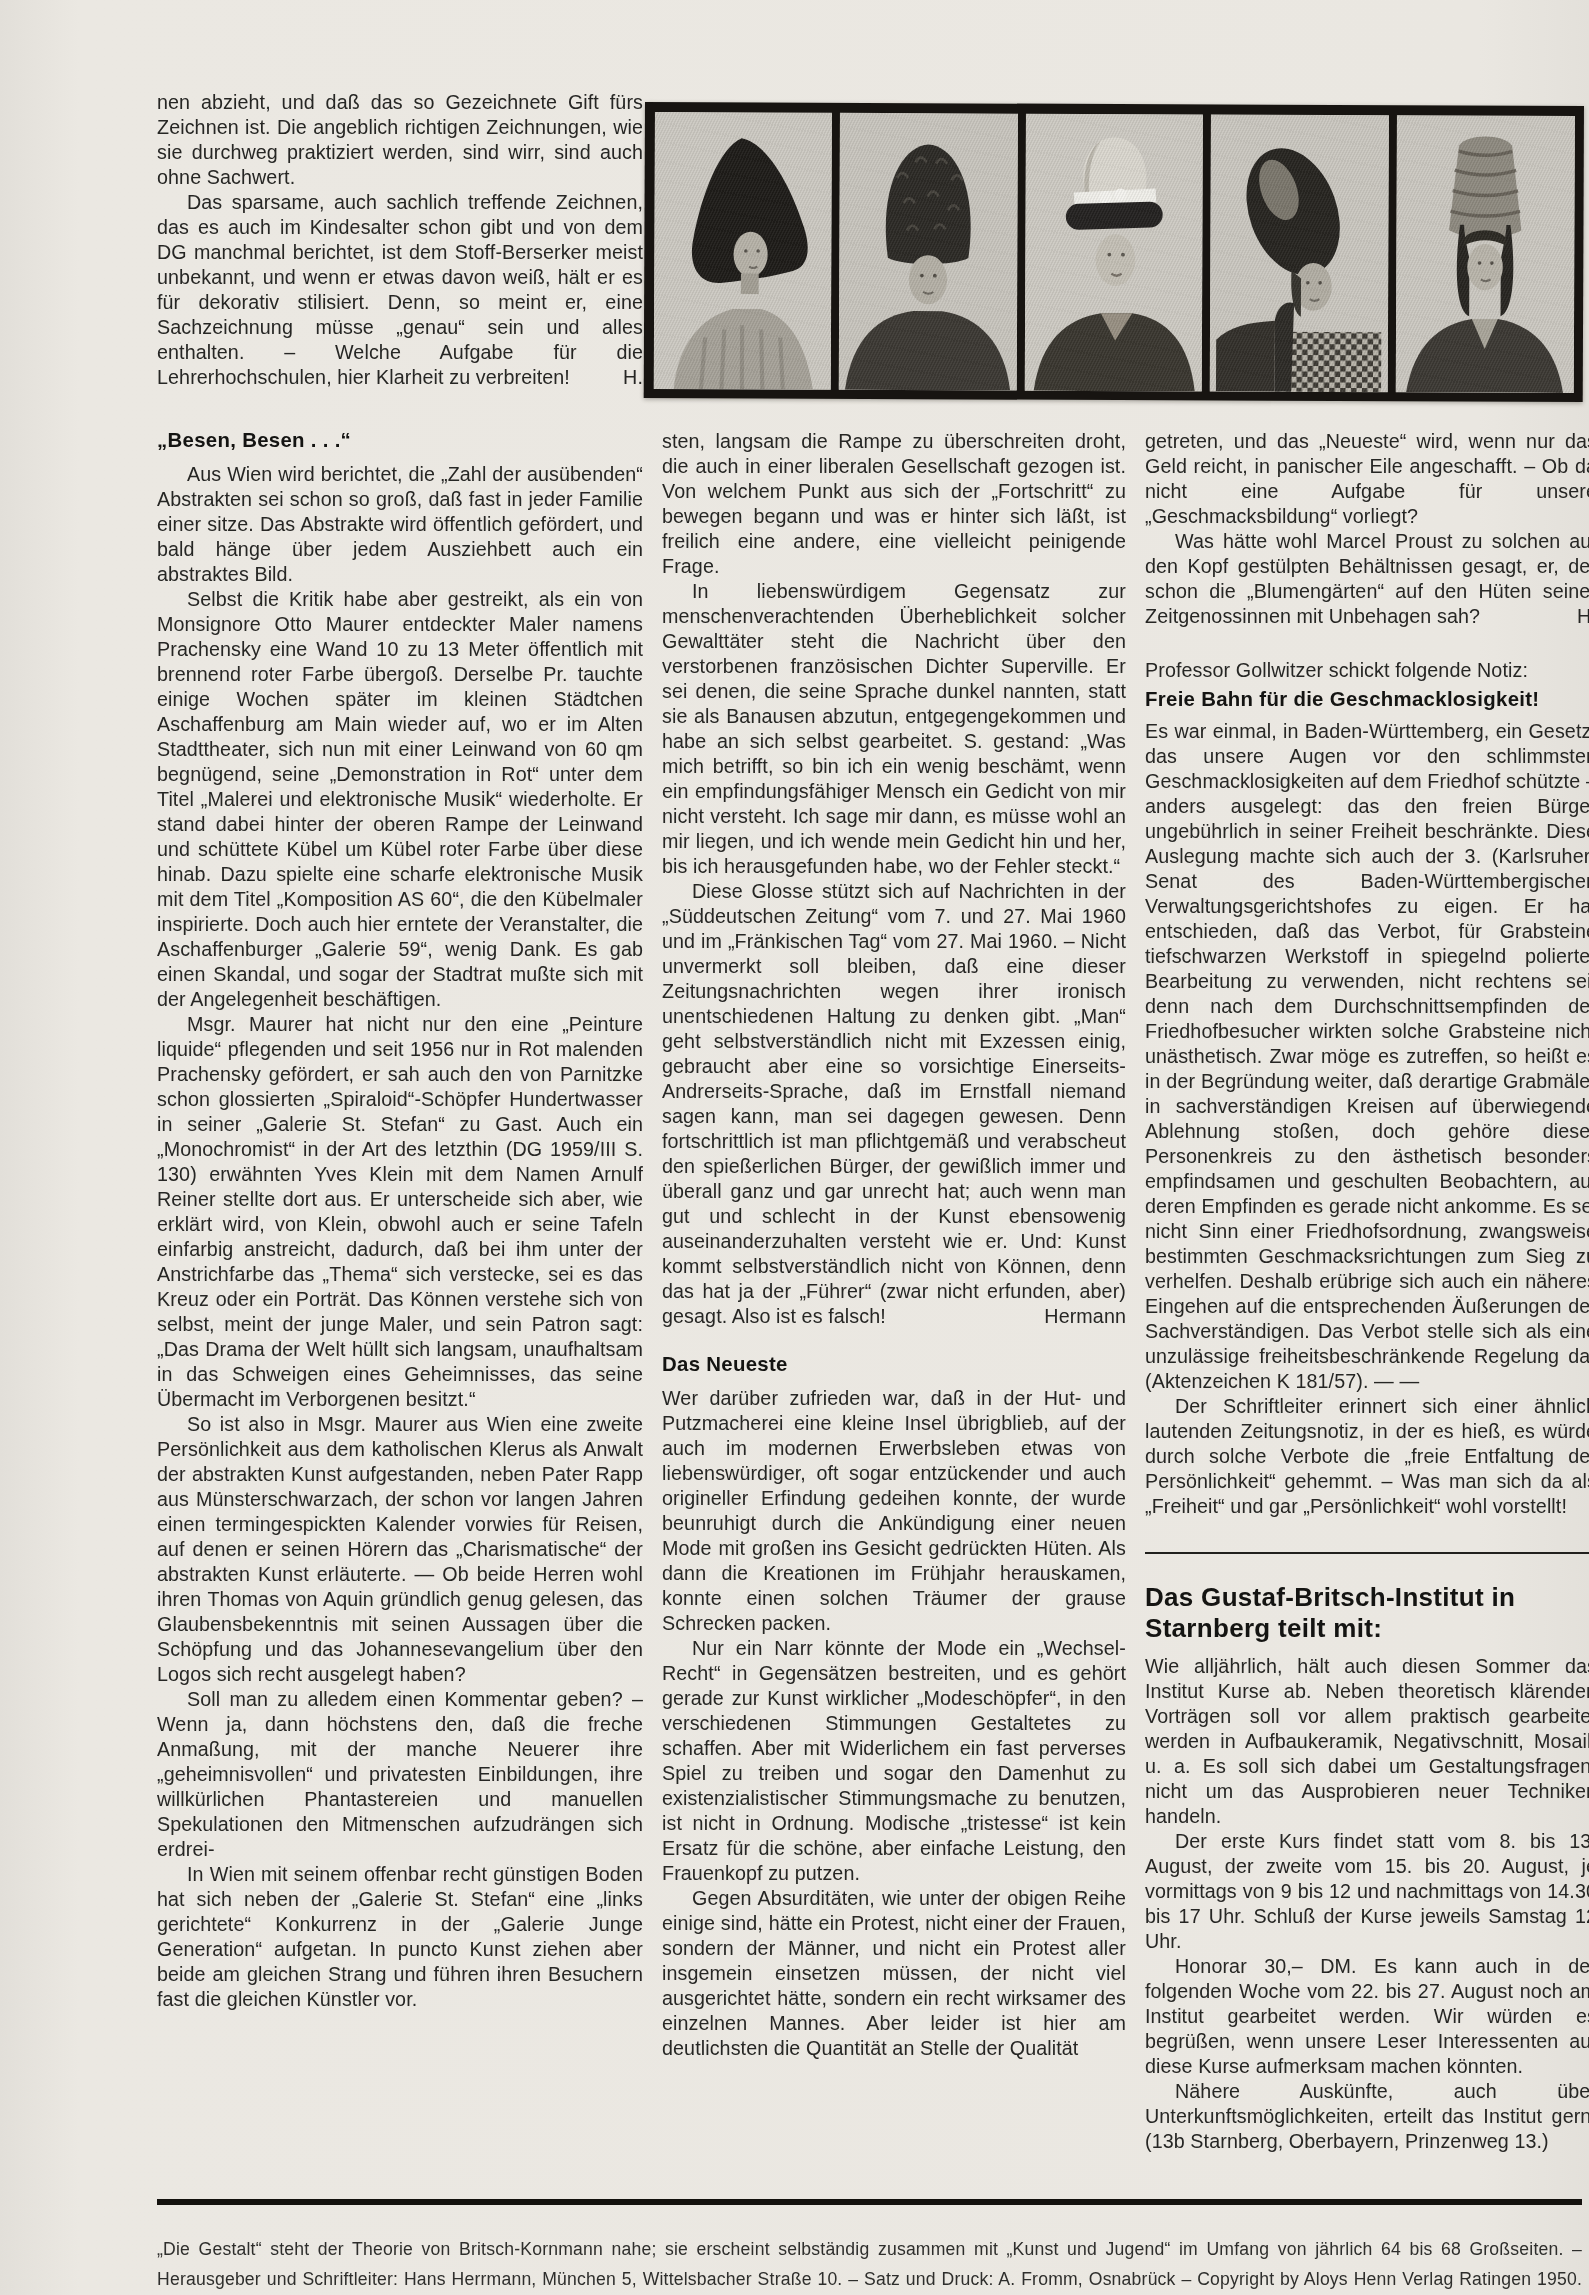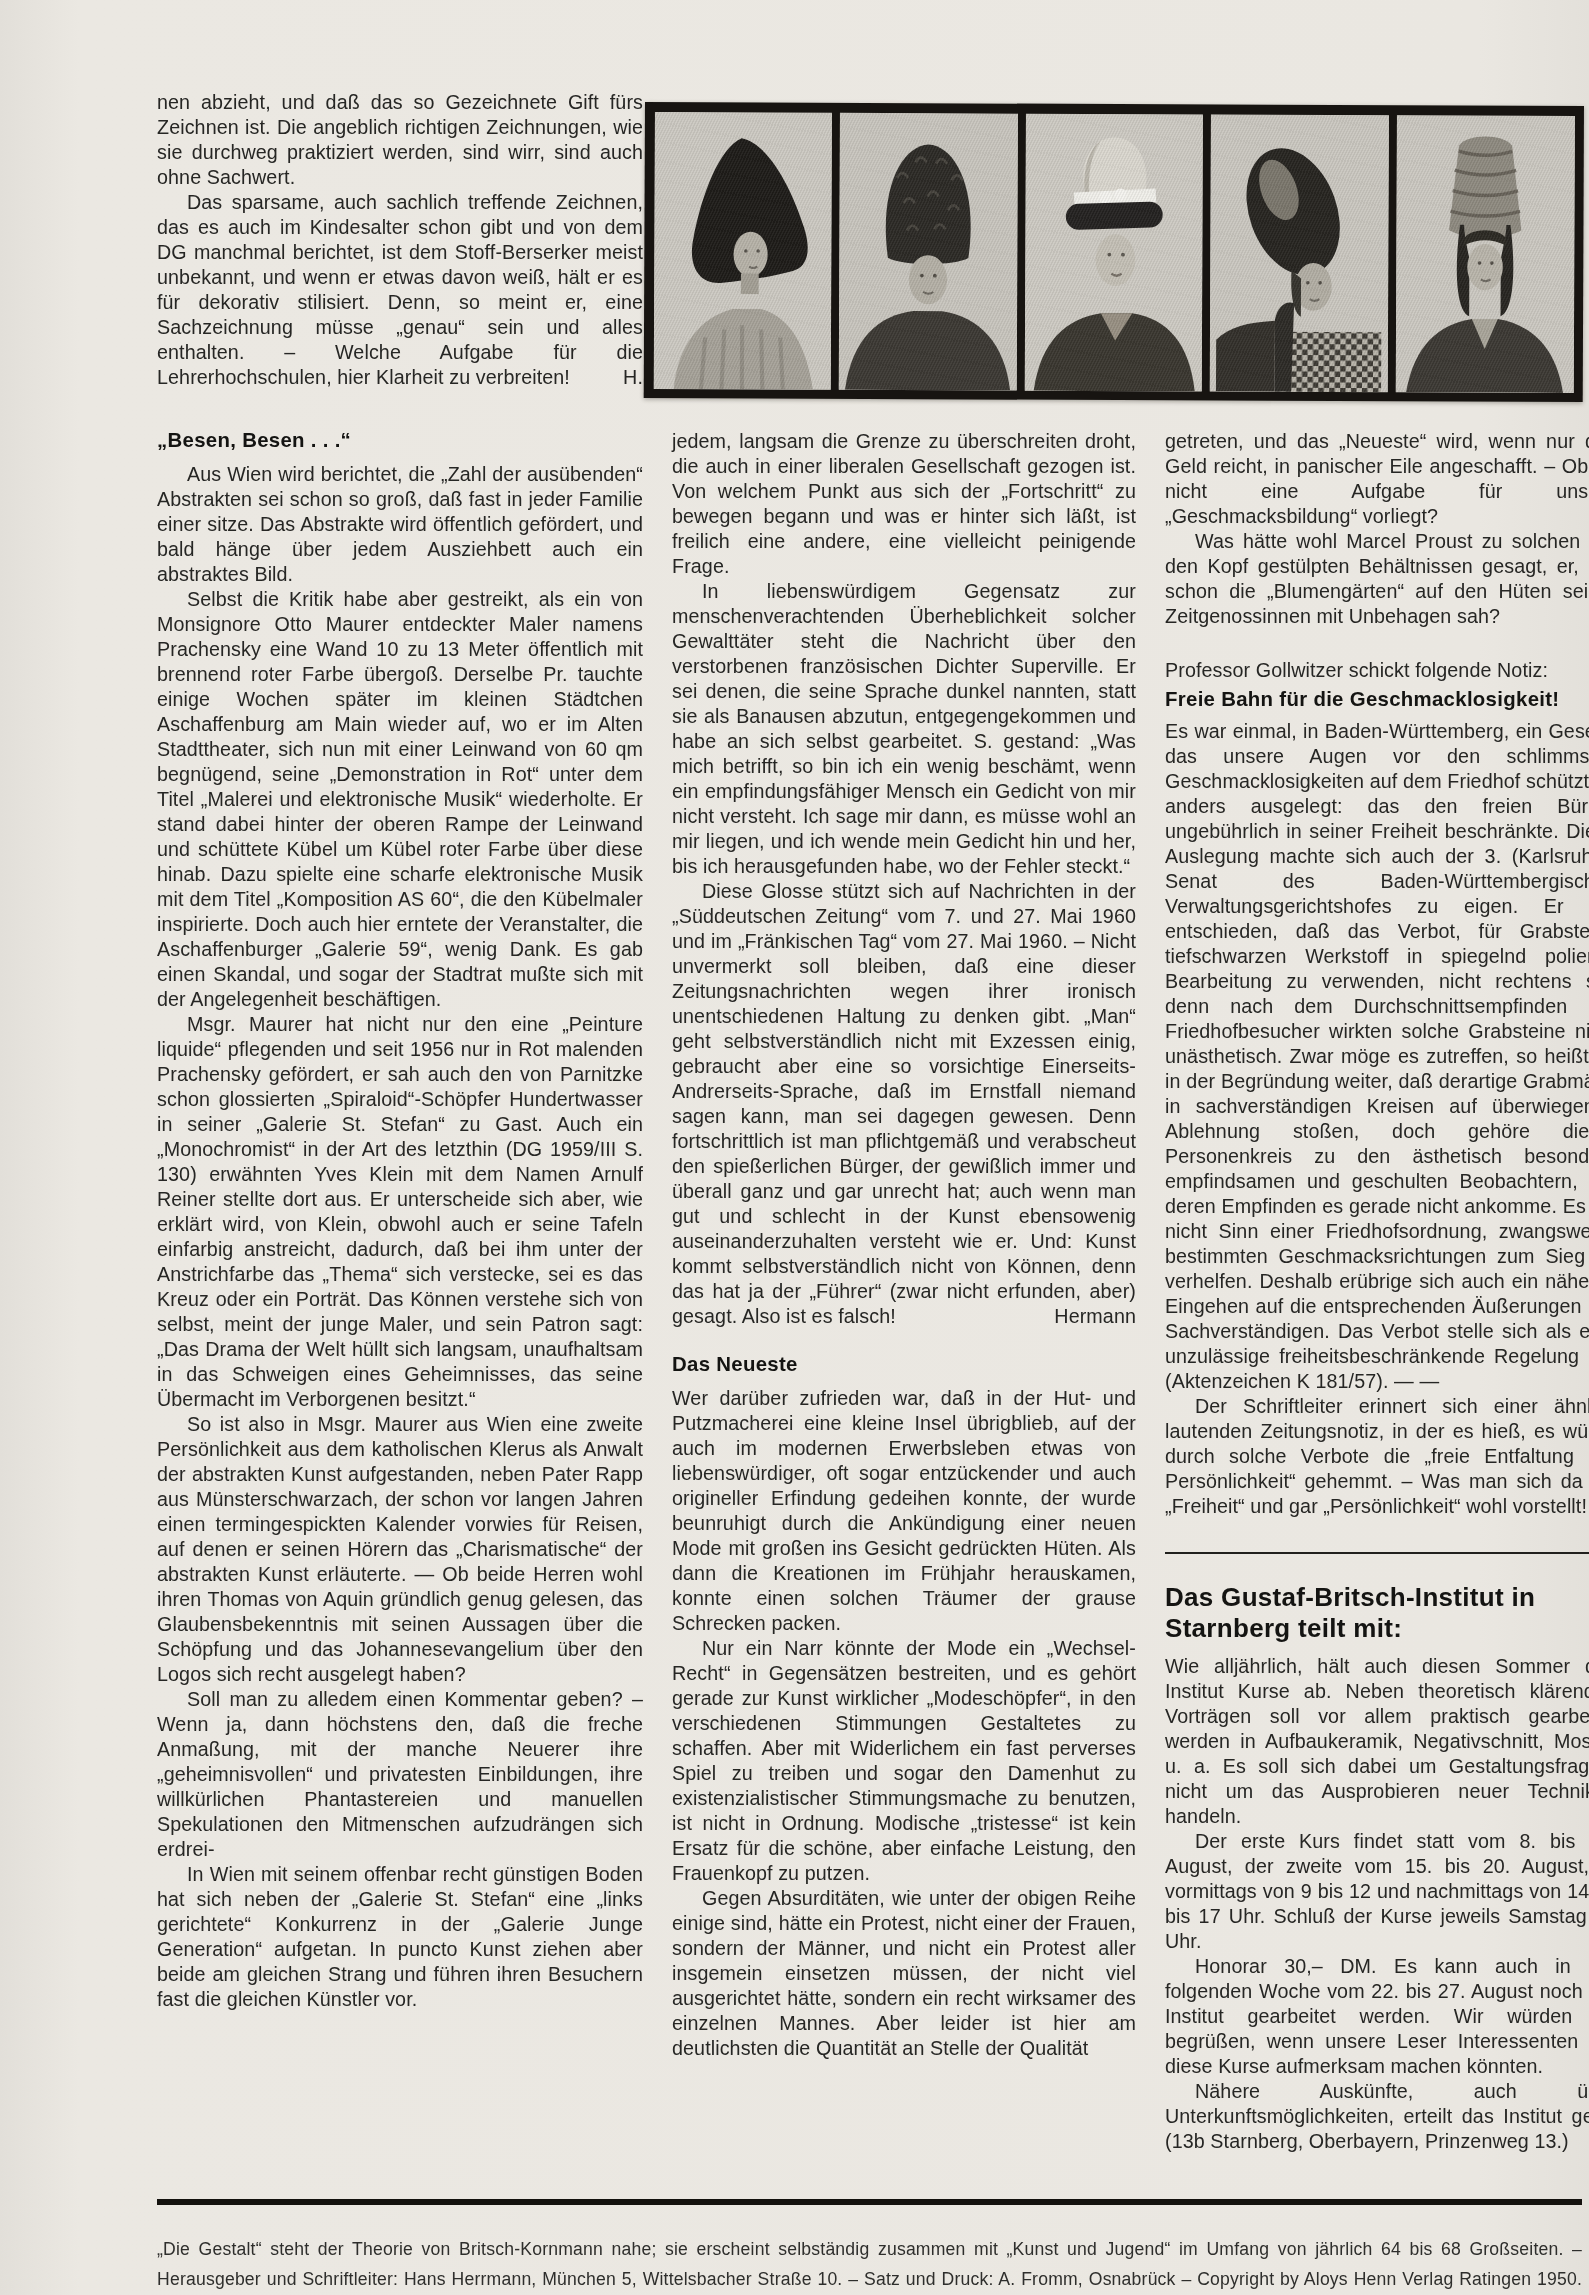--- a/index.html
+++ b/index.html
@@ -29,21 +29,21 @@
   }
   .panel{flex:1 1 0;background:#cbc8c1;position:relative;overflow:hidden;}
   .panel svg{display:block;width:100%;height:100%;}
   .panel::after{
     content:"";position:absolute;inset:0;pointer-events:none;
     background:repeating-linear-gradient(115deg,rgba(25,22,18,.06) 0 1.4px,rgba(252,252,250,.05) 1.4px 2.7px);
   }
   
   .columns{
     margin:30px 0 16px 157px;width:1425px;
-    display:grid;grid-template-columns:486px 464px 452px;column-gap:29px;
+    display:grid;grid-template-columns:486px 464px 452px;column-gap:19px;
   }
   .col p{margin:0;font-size:19.7px;line-height:25px;text-align:justify;letter-spacing:0.1px;text-indent:30px;}
   .col p.first{text-indent:0;}
   .sig{float:right;padding-left:20.4px;}
   h3{font-weight:700;color:#141412;margin:0 0 9.5px;font-size:20.4px;letter-spacing:0.3px;}
   .h-neueste{margin-top:24.4px;}
   .notiz-intro{margin-top:28.5px !important;text-indent:0 !important;}
   .h-freie{margin:5.4px 0 8.1px;}
   .col-rule{height:2px;background:#21201d;margin:33px 0 28.5px;}
   .h-institut{font-size:26px;}
@@ -161,21 +161,21 @@
       <h3>„Besen, Besen . . .“</h3>
       <p>Aus Wien wird berichtet, die „Zahl der ausübenden“ Abstrakten sei schon so groß, daß fast in jeder Familie einer sitze. Das Abstrakte wird öffentlich gefördert, und bald hänge über jedem Ausziehbett auch ein abstraktes Bild.</p>
       <p>Selbst die Kritik habe aber gestreikt, als ein von Monsignore Otto Maurer entdeckter Maler namens Prachensky eine Wand 10 zu 13 Meter öffentlich mit brennend roter Farbe übergoß. Derselbe Pr. tauchte einige Wochen später im kleinen Städtchen Aschaffenburg am Main wieder auf, wo er im Alten Stadttheater, sich nun mit einer Leinwand von 60 qm begnügend, seine „Demonstration in Rot“ unter dem Titel „Malerei und elektronische Musik“ wiederholte. Er stand dabei hinter der oberen Rampe der Leinwand und schüttete Kübel um Kübel roter Farbe über diese hinab. Dazu spielte eine scharfe elektronische Musik mit dem Titel „Komposition AS 60“, die den Kübelmaler inspirierte. Doch auch hier erntete der Veranstalter, die Aschaffenburger „Galerie 59“, wenig Dank. Es gab einen Skandal, und sogar der Stadtrat mußte sich mit der Angelegenheit beschäftigen.</p>
       <p>Msgr. Maurer hat nicht nur den eine „Peinture liquide“ pflegenden und seit 1956 nur in Rot malenden Prachensky gefördert, er sah auch den von Parnitzke schon glossierten „Spiraloid“-Schöpfer Hundertwasser in seiner „Galerie St. Stefan“ zu Gast. Auch ein „Monochromist“ in der Art des letzthin (DG 1959/III S. 130) erwähnten Yves Klein mit dem Namen Arnulf Reiner stellte dort aus. Er unterscheide sich aber, wie erklärt wird, von Klein, obwohl auch er seine Tafeln einfarbig anstreicht, dadurch, daß bei ihm unter der Anstrichfarbe das „Thema“ sich verstecke, sei es das Kreuz oder ein Porträt. Das Können verstehe sich von selbst, meint der junge Maler, und sein Patron sagt: „Das Drama der Welt hüllt sich langsam, unaufhaltsam in das Schweigen eines Geheimnisses, das seine Übermacht im Verborgenen besitzt.“</p>
       <p>So ist also in Msgr. Maurer aus Wien eine zweite Persönlichkeit aus dem katholischen Klerus als Anwalt der abstrakten Kunst aufgestanden, neben Pater Rapp aus Münsterschwarzach, der schon vor langen Jahren einen termingespickten Kalender vorwies für Reisen, auf denen er seinen Hörern das „Charismatische“ der abstrakten Kunst erläuterte. — Ob beide Herren wohl ihren Thomas von Aquin gründlich genug gelesen, das Glaubensbekenntnis mit seinen Aussagen über die Schöpfung und das Johannesevangelium über den Logos sich recht ausgelegt haben?</p>
       <p>Soll man zu alledem einen Kommentar geben? – Wenn ja, dann höchstens den, daß die freche Anmaßung, mit der manche Neuerer ihre „geheimnisvollen“ und privatesten Einbildungen, ihre willkürlichen Phantastereien und manuellen Spekulationen den Mitmenschen aufzudrängen sich erdrei-</p>
       <p>In Wien mit seinem offenbar recht günstigen Boden hat sich neben der „Galerie St. Stefan“ eine „links gerichtete“ Konkurrenz in der „Galerie Junge Generation“ aufgetan. In puncto Kunst ziehen aber beide am gleichen Strang und führen ihren Besuchern fast die gleichen Künstler vor.</p>
     </div>
 
     <div class="col">
-      <p class="first">jedem, langsam die Grenze zu überschreiten droht, die auch in einer liberalen Gesellschaft gezogen ist. Von welchem Punkt aus sich der „Fortschritt“ zu bewegen begann und was er hinter sich läßt, ist freilich eine andere, eine vielleicht peinigende Frage.</p>
+      <p class="first">sten, langsam die Rampe zu überschreiten droht, die auch in einer liberalen Gesellschaft gezogen ist. Von welchem Punkt aus sich der „Fortschritt“ zu bewegen begann und was er hinter sich läßt, ist freilich eine andere, eine vielleicht peinigende Frage.</p>
       <p>In liebenswürdigem Gegensatz zur menschenverachtenden Überheblichkeit solcher Gewalttäter steht die Nachricht über den verstorbenen französischen Dichter Superville. Er sei denen, die seine Sprache dunkel nannten, statt sie als Banausen abzutun, entgegengekommen und habe an sich selbst gearbeitet. S. gestand: „Was mich betrifft, so bin ich ein wenig beschämt, wenn ein empfindungsfähiger Mensch ein Gedicht von mir nicht versteht. Ich sage mir dann, es müsse wohl an mir liegen, und ich wende mein Gedicht hin und her, bis ich herausgefunden habe, wo der Fehler steckt.“</p>
       <p><span>Diese Glosse stützt sich auf Nachrichten in der „Süddeutschen Zeitung“ vom 7. und 27. Mai 1960 und im „Fränkischen Tag“ vom 27. Mai 1960. – Nicht unvermerkt soll bleiben, daß eine dieser Zeitungsnachrichten wegen ihrer ironisch unentschiedenen Haltung zu denken gibt. „Man“ geht selbstverständlich nicht mit Exzessen einig, gebraucht aber eine so vorsichtige Einerseits-Andrerseits-Sprache, daß im Ernstfall niemand sagen kann, man sei dagegen gewesen. Denn fortschrittlich ist man pflichtgemäß und verabscheut den spießerlichen Bürger, der gewißlich immer und überall ganz und gar unrecht hat; auch wenn man gut und schlecht in der Kunst ebensowenig auseinanderzuhalten versteht wie er. Und: Kunst kommt selbstverständlich nicht von Können, denn das hat ja der „Führer“ (zwar nicht erfunden, aber) gesagt. Also ist es falsch!</span><span class="sig">Hermann</span></p>
       <h3 class="h-neueste">Das Neueste</h3>
       <p class="first">Wer darüber zufrieden war, daß in der Hut- und Putzmacherei eine kleine Insel übrigblieb, auf der auch im modernen Erwerbsleben etwas von liebenswürdiger, oft sogar entzückender und auch origineller Erfindung gedeihen konnte, der wurde beunruhigt durch die Ankündigung einer neuen Mode mit großen ins Gesicht gedrückten Hüten. Als dann die Kreationen im Frühjahr herauskamen, konnte einen solchen Träumer der grause Schrecken packen.</p>
       <p>Nur ein Narr könnte der Mode ein „Wechsel-Recht“ in Gegensätzen bestreiten, und es gehört gerade zur Kunst wirklicher „Modeschöpfer“, in den verschiedenen Stimmungen Gestaltetes zu schaffen. Aber mit Widerlichem ein fast perverses Spiel zu treiben und sogar den Damenhut zu existenzialistischer Stimmungsmache zu benutzen, ist nicht in Ordnung. Modische „tristesse“ ist kein Ersatz für die schöne, aber einfache Leistung, den Frauenkopf zu putzen.</p>
       <p>Gegen Absurditäten, wie unter der obigen Reihe einige sind, hätte ein Protest, nicht einer der Frauen, sondern der Männer, und nicht ein Protest aller insgemein einsetzen müssen, der nicht viel ausgerichtet hätte, sondern ein recht wirksamer des einzelnen Mannes. Aber leider ist hier am deutlichsten die Quantität an Stelle der Qualität</p>
     </div>
 
     <div class="col">
       <p class="first">getreten, und das „Neueste“ wird, wenn nur das Geld reicht, in panischer Eile angeschafft. – Ob da nicht eine Aufgabe für unsere „Geschmacksbildung“ vorliegt?</p>

